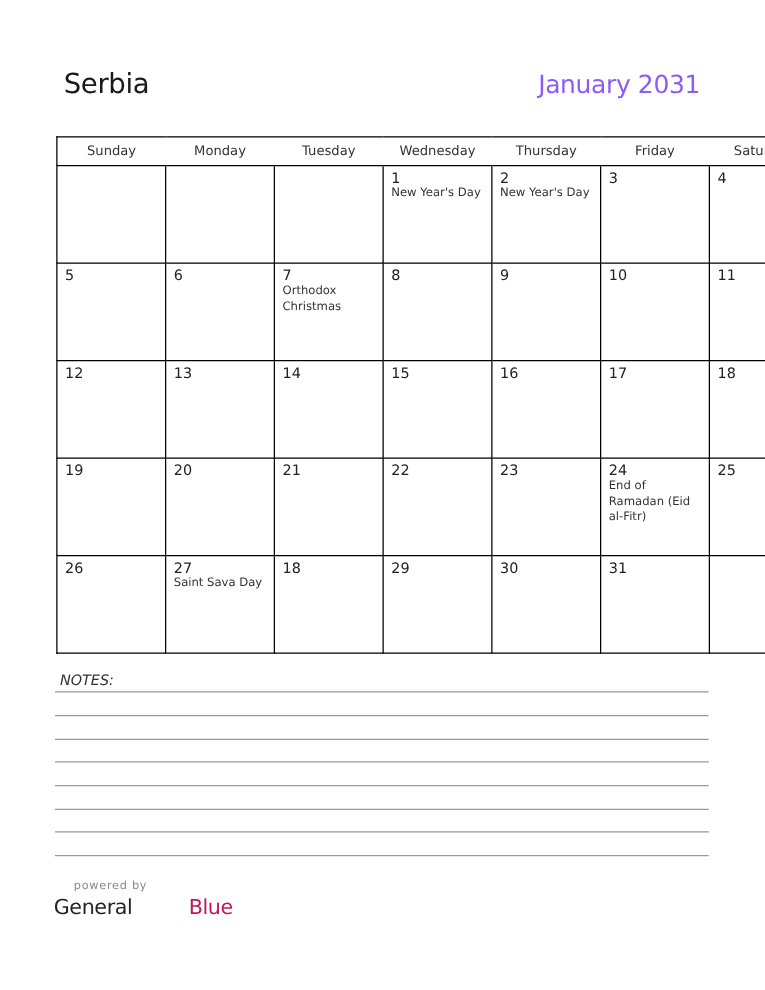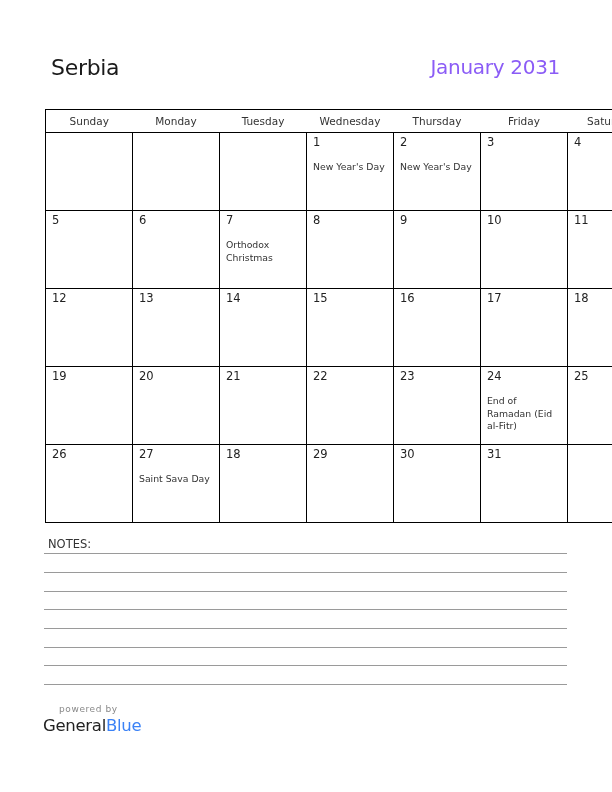--- a/index.html
+++ b/index.html
@@ -7,27 +7,27 @@
   .country { position: absolute; left: 51px; top: 55px; font-size: 22px; color: #1a1a1a; letter-spacing: -0.3px; }
   .month { position: absolute; right: 52px; top: 55px; font-size: 20px; color: #8b5cf6; letter-spacing: -0.3px; }
   table.cal { position: absolute; left: 45px; top: 109px; width: 610px; border-collapse: collapse; table-layout: fixed; }
   table.cal th, table.cal td { border: 1.3px solid #000; }
   table.cal th { height: 22px; font-weight: normal; font-size: 10.5px; color: #333; text-align: center; padding: 0; }
   table.cal thead th { border-left: none; border-right: none; }
   table.cal thead th:first-child { border-left: 1.3px solid #000; }
   table.cal thead th:last-child { border-right: 1.3px solid #000; }
   table.cal td { height: 75px; vertical-align: top; padding: 2px 4px 0 6px; }
   .daynum { font-size: 11.5px; color: #222; line-height: 14px; display: block; }
-  .holiday { font-size: 9.3px; color: #333; line-height: 12.5px; display: block; margin-top: 12px; }
-  .notes-label { position: absolute; left: 48px; top: 537px; font-size: 11.5px; color: #333; }
+  .holiday { font-size: 9.3px; color: #333; line-height: 12.5px; display: block; margin-top: 0px; }
+  .notes-label { position: absolute; left: 48px; top: 537px; font-size: 11.5px; color: #333; font-style: italic; }
   .note-line { position: absolute; left: 44px; width: 523px; height: 0; border-top: 1.2px solid #9a9a9a; }
   .powered { position: absolute; left: 47px; top: 704px; font-size: 9px; color: #888; letter-spacing: 0.6px; padding-left: 12px; }
   .brand { position: absolute; left: 43px; top: 716px; font-size: 16.5px; letter-spacing: -0.3px; }
   .brand .general { color: #222; }
-  .brand .blue { color: #3b82f6; }
+  .brand .blue { color: #be185d; padding-left: 45px; }
 </style>
 </head>
 <body>
 
 <div class="country">Serbia</div>
 <div class="month">January 2031</div>
 
 <table class="cal">
   <thead>
     <tr>

